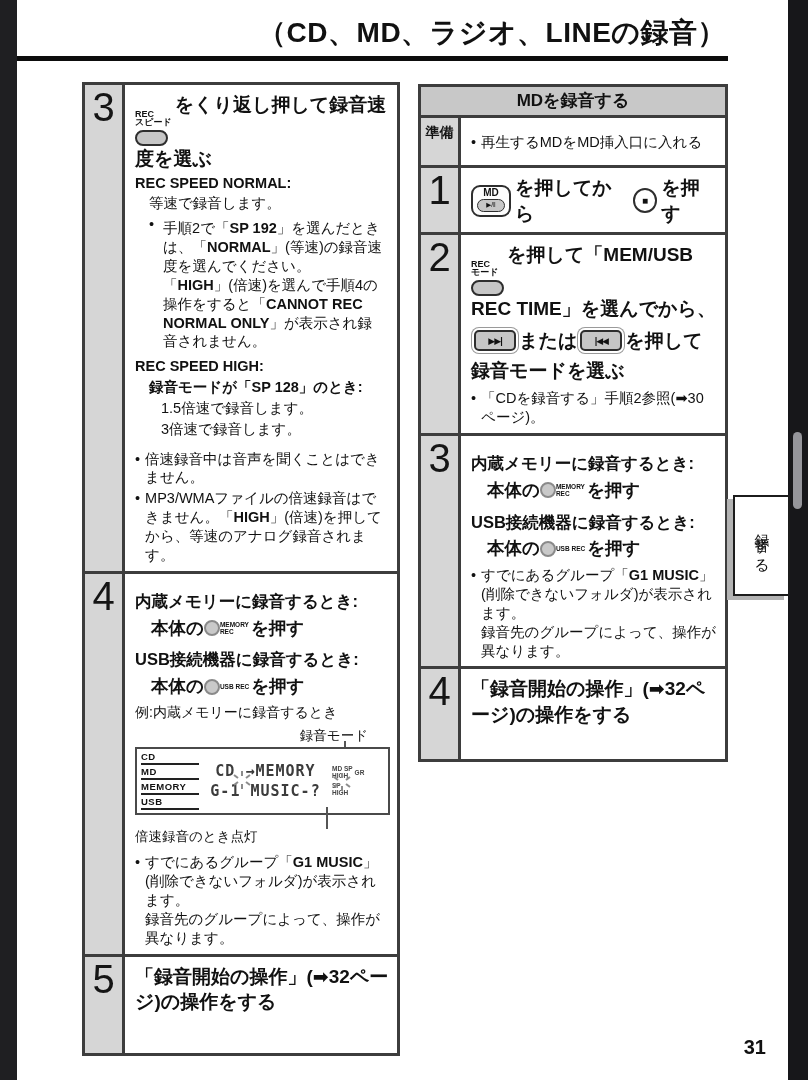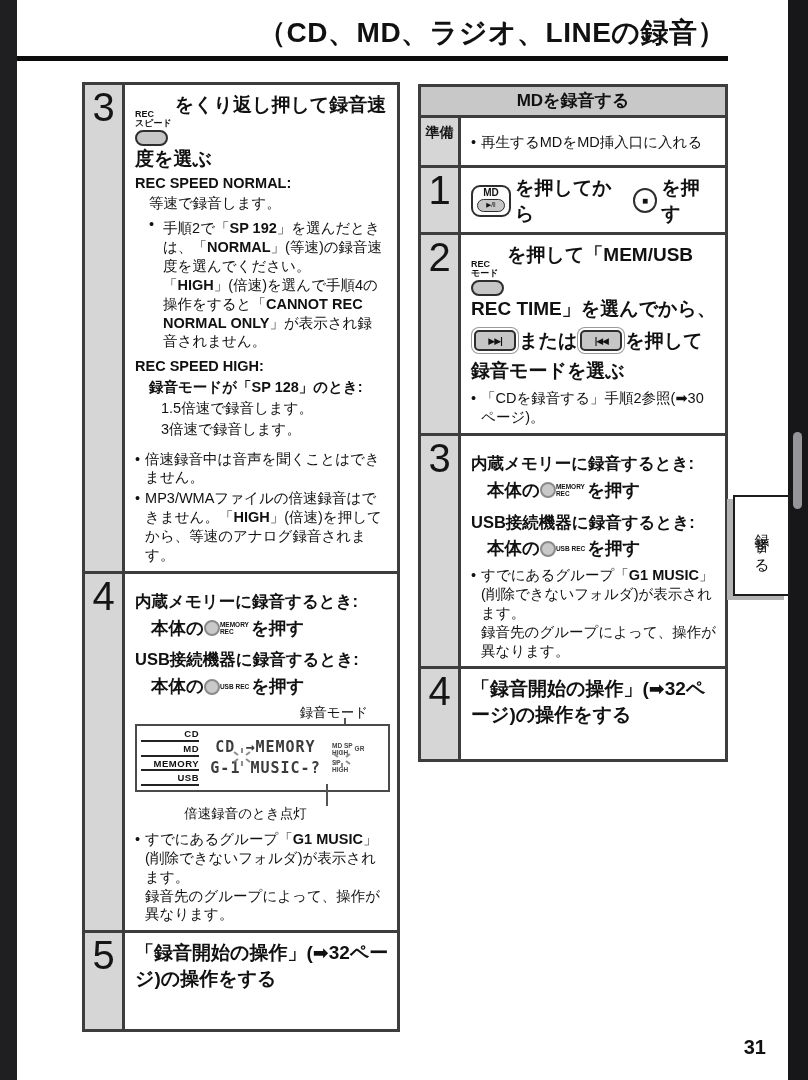--- a/index.html
+++ b/index.html
@@ -25,42 +25,42 @@
   .press{font-weight:bold;font-size:17.5px;margin:3px 0 2px 16px;display:flex;align-items:center;}
   .body{margin:2px 0 0 0;}
   .ind1{margin-left:14px;}.ind2{margin-left:26px;}
   .bold{font-weight:bold;}
   .brow{display:flex;gap:5px;margin-top:2px;}
   .brow .b{flex:none;}
   .gap{height:9px;}
   
   .rec-ic{display:inline-flex;flex-direction:column;align-items:flex-start;line-height:1;margin-right:3px;vertical-align:-6px;}
   .rec-ic .t{font-size:9px;font-weight:bold;}
-  .rec-ic .t2{font-size:9px;}
+  .rec-ic .t2{font-size:9px;font-family:Liberation Mono, monospace;}
   .rec-ic .pill{width:29px;height:12px;background:#c6c6c6;border:2px solid #2e2e2e;border-radius:8px;margin-top:2px;}
   .circle-btn{display:inline-block;width:12px;height:12px;border-radius:50%;background:#c9c9c9;border:2.5px solid #8a8a8a;flex:none;}
   .tinylbl{font-size:6.5px;font-weight:bold;line-height:1.1;display:inline-block;text-align:left;margin:0 2px 0 0;}
   .md-btn{display:inline-flex;flex-direction:column;align-items:center;border:2.5px solid #2e2e2e;border-radius:9px;padding:1px 4px 3px;background:#fdfdfd;line-height:1;}
   .md-btn .l{font-size:10px;font-weight:bold;}
   .md-btn .pill{width:26px;height:11px;background:#c6c6c6;border:1.5px solid #2e2e2e;border-radius:7px;font-size:6.5px;display:flex;align-items:center;justify-content:center;margin-top:1px;}
   .stop-btn{display:inline-flex;align-items:center;justify-content:center;width:21px;height:21px;border:2.5px solid #2e2e2e;border-radius:50%;font-size:10px;line-height:1;background:#fff;}
   .skip-btn{display:inline-flex;align-items:center;justify-content:center;min-width:38px;height:17px;background:#c6c6c6;border:2px solid #2e2e2e;border-radius:5px;font-size:9px;letter-spacing:-1px;box-shadow:0 0 0 2px #fff,0 0 0 3px #9a9a9a;margin:0 3px;}
   
   .disp-wrap{position:relative;margin-top:6px;}
   .recmode-lbl{text-align:right;padding-right:22px;font-size:13.5px;margin-bottom:2px;}
   .disp{border:2.5px solid #4a4a4a;display:flex;align-items:center;padding:3px 4px;height:58px;position:relative;background:#fff;}
   .src{width:58px;display:flex;flex-direction:column;gap:2px;}
-  .src span{font-size:9.5px;font-weight:bold;border-bottom:2px solid #222;text-align:right;line-height:1.15;letter-spacing:.5px;}
+  .src span{font-size:9.5px;font-weight:bold;border-bottom:2px solid #222;text-align:left;line-height:1.15;letter-spacing:.5px;}
   .dotm{flex:1;font-family:"DejaVu Sans Mono",monospace;font-weight:bold;font-size:15px;color:#3c3c3c;text-align:center;line-height:1.35;letter-spacing:1px;white-space:nowrap;}
   .modes{width:52px;font-size:6.5px;font-weight:bold;color:#444;line-height:1.15;}
   .modes .mrow{display:flex;align-items:center;gap:2px;margin:2px 0;}
   .vline{position:absolute;border-left:2px solid #555;}
   .l-recmode{right:44px;top:14px;height:28px;}
   .l-flash{right:62px;top:80px;height:22px;}
-  .flash-lbl{text-align:center;padding-right:34px;font-size:13.5px;margin-top:13px;}
+  .flash-lbl{text-align:left;padding-right:34px;font-size:13.5px;margin-top:13px;}
   .spark{position:absolute;}
   
   .side-tab{position:absolute;left:733px;top:495px;width:53px;height:97px;background:#fff;border:2.5px solid #1c1c1c;box-shadow:-6px 4px 0 #b3b3b3;display:flex;align-items:center;justify-content:center;writing-mode:vertical-rl;font-size:15px;letter-spacing:3px;font-weight:500;}
   .page-num{position:absolute;right:42px;top:1036px;font-size:20px;font-weight:bold;}
 </style>
 </head>
 <body>
 
 <div class="strip-left"></div>
 <div class="strip-right"></div>
@@ -113,20 +113,21 @@
         <span class="tinylbl"><span>MEMORY</span><br><span>REC</span></span>
         <span>を押す</span>
       </div>
       <div class="h2">USB接続機器に録音するとき:</div>
       <div class="press">
         <span>本体の</span>
         <span class="circle-btn"></span>
         <span class="tinylbl">USB REC</span>
         <span>を押す</span>
       </div>
+      <div class="body" style="font-size:14px;margin-top:5px">例:内蔵メモリーに録音するとき</div>
 
       <div class="disp-wrap">
         <div class="recmode-lbl">録音モード</div>
         <div class="vline l-recmode"></div>
         <div class="disp">
           <div class="src">
             <span>CD</span>
             <span>MD</span>
             <span>MEMORY</span>
             <span>USB</span>

